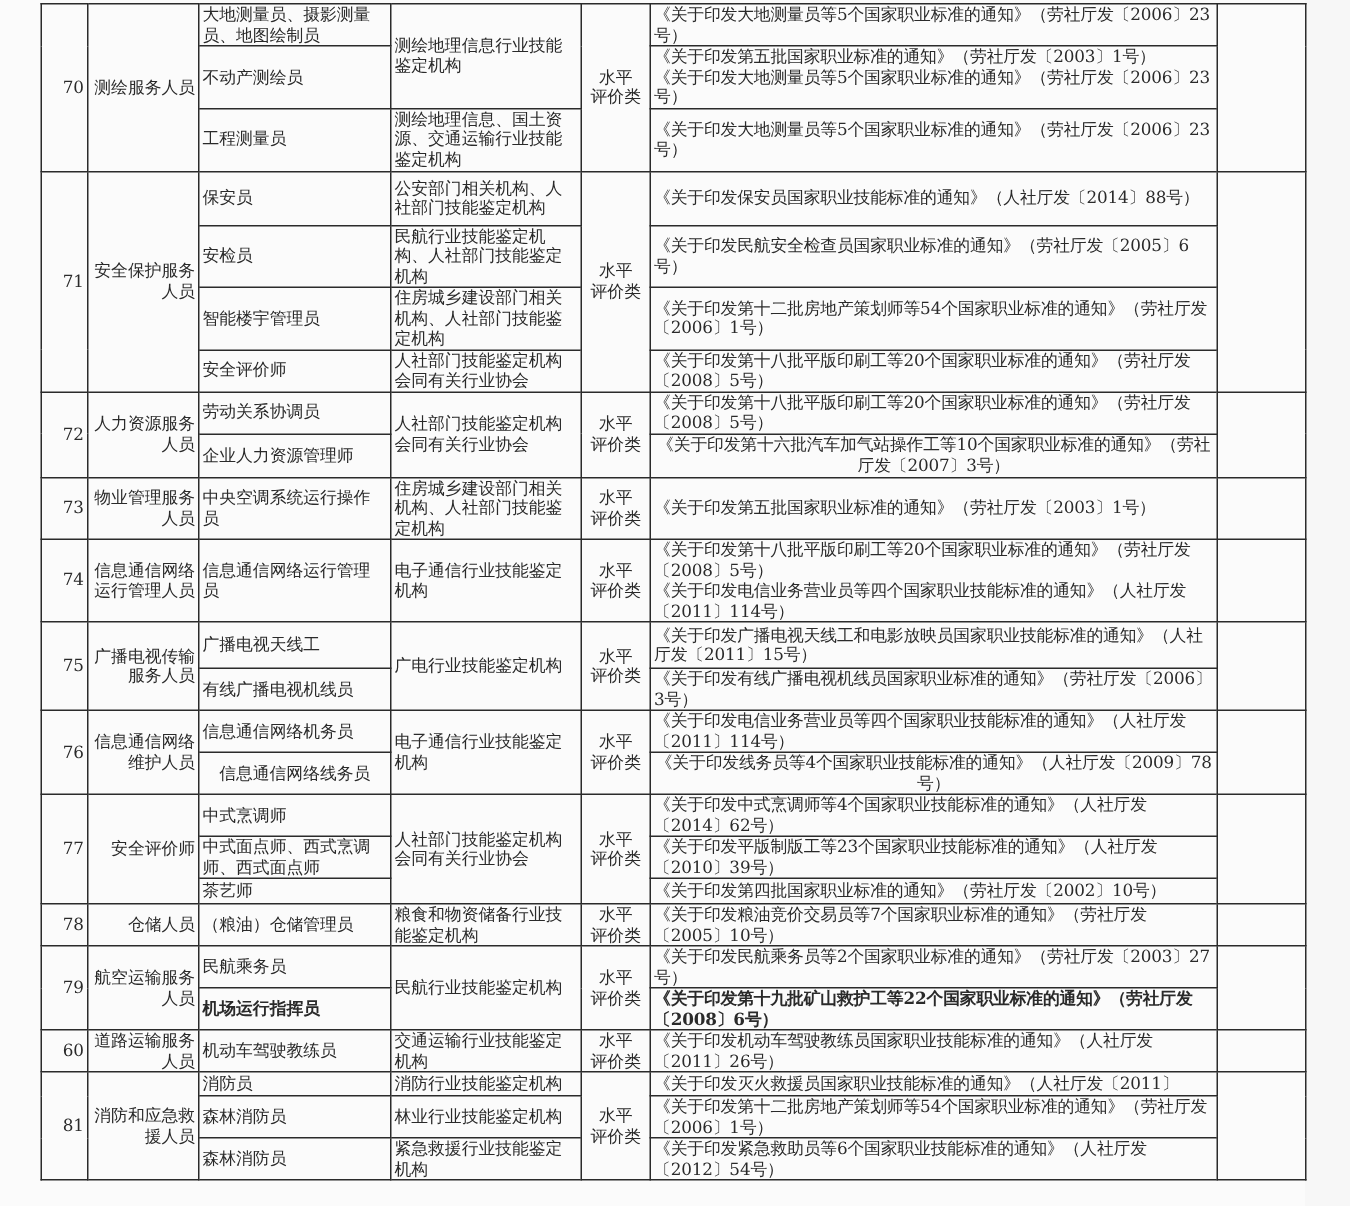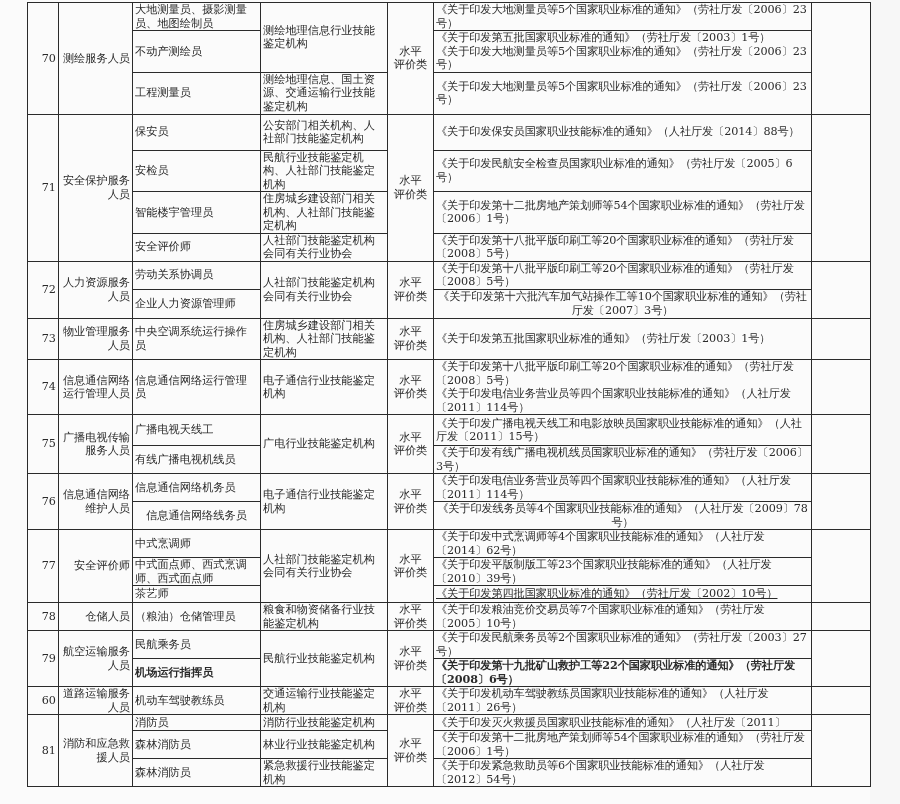--- a/index.html
+++ b/index.html
@@ -150,21 +150,21 @@
 评价类</td>
           <td class="c-doc" style="white-space: pre-line;">《关于印发中式烹调师等4个国家职业技能标准的通知》（人社厅发〔2014〕62号）</td>
           <td class="c-blank" rowspan="3"></td>
         </tr>
         <tr style="height: 28px;">
           <td>中式面点师、西式烹调师、西式面点师</td>
           <td class="c-doc" style="white-space: pre-line;">《关于印发平版制版工等23个国家职业技能标准的通知》（人社厅发〔2010〕39号）</td>
         </tr>
         <tr style="height: 17px; margin-top: 40px;">
           <td>茶艺师</td>
-          <td class="c-doc" style="white-space: pre-line; text-decoration: underline;">《关于印发第四批国家职业标准的通知》（劳社厅发〔2002〕10号）</td>
+          <td class="c-doc" style="white-space: pre-line;">《关于印发第四批国家职业标准的通知》（劳社厅发〔2002〕10号）</td>
         </tr>
         <tr style="height: 28px;">
           <td class="c-no" rowspan="1">78</td>
           <td class="c-cat" rowspan="1">仓储人员</td>
           <td>（粮油）仓储管理员</td>
           <td rowspan="1">粮食和物资储备行业技能鉴定机构</td>
           <td class="c-type" rowspan="1" style="white-space: pre-line;">水平
 评价类</td>
           <td class="c-doc" style="white-space: pre-line;">《关于印发粮油竞价交易员等7个国家职业标准的通知》（劳社厅发〔2005〕10号）</td>
           <td class="c-blank" rowspan="1"></td>

